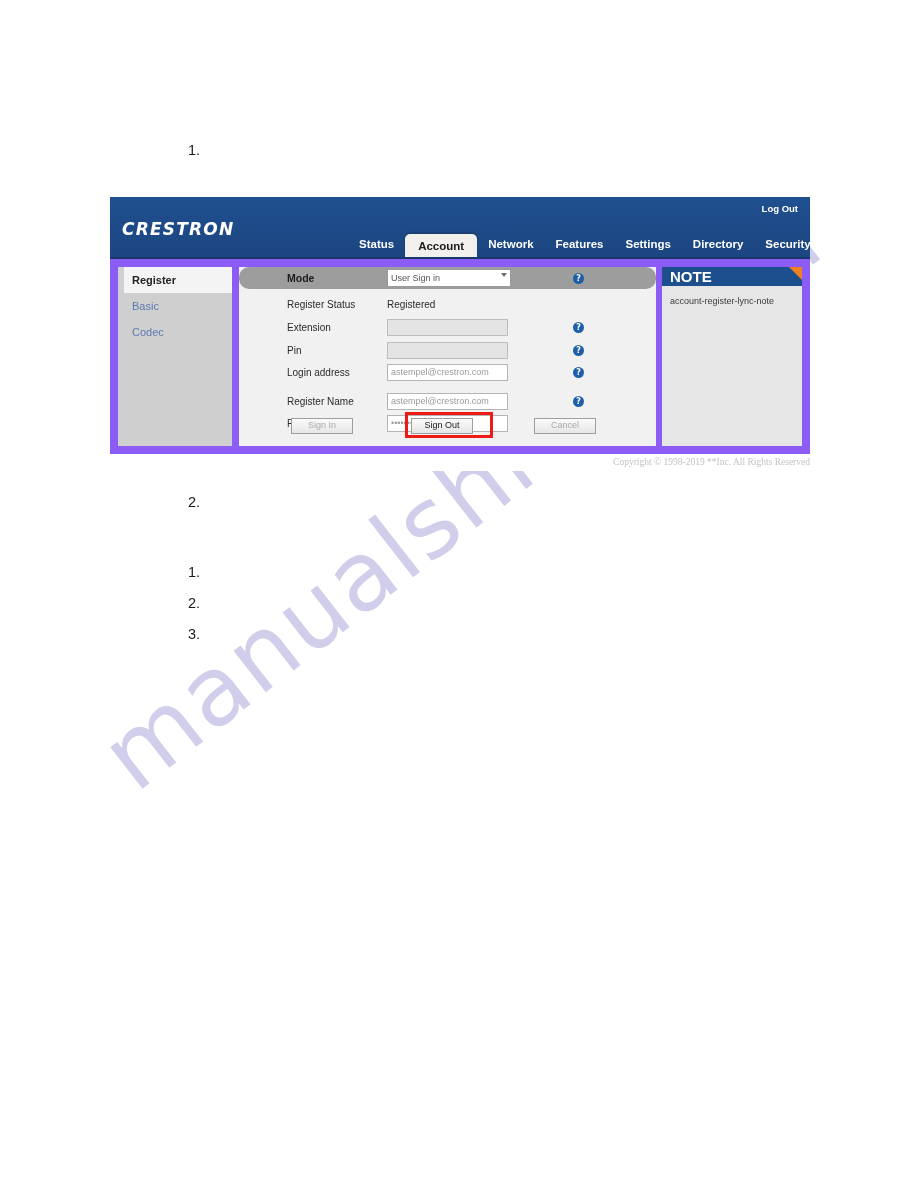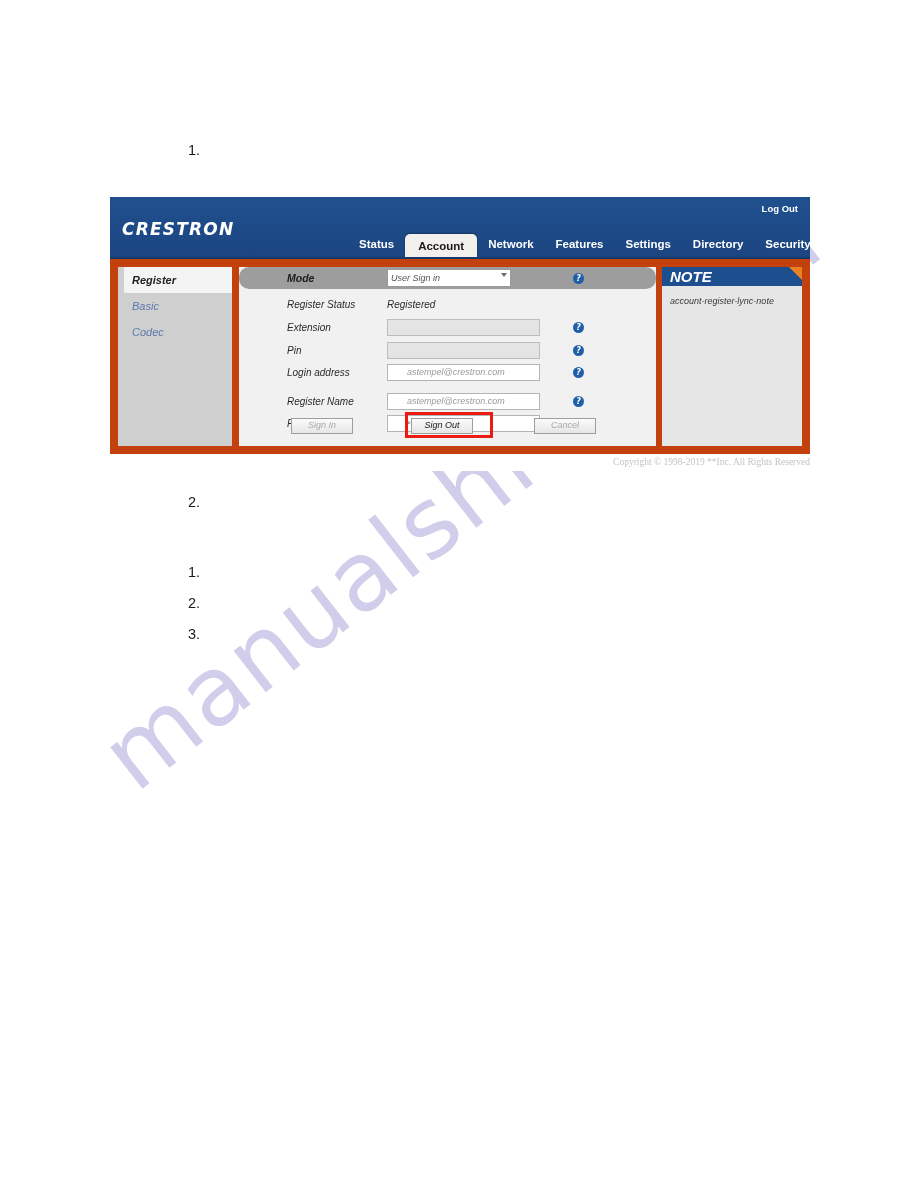--- a/index.html
+++ b/index.html
@@ -83,23 +83,22 @@
     padding:6px 13px 7px 13px;
     margin-bottom:0;
     box-shadow:0 -1px 2px rgba(0,0,0,.25);
     text-align:right;
   }
 
   
   .uibody{
     position:relative;
     width:700px;height:195px;
-    background:#c2410c;
+    background:#8b5cf6;
     display:flex;
-    font-style:italic;
   }
 
   
   .leftnav{
     width:114px;min-width:114px;
     background:#cfcfcf;
     margin:8px 0 8px 8px;
     position:relative;
   }
   .nav-item{
@@ -144,21 +143,21 @@
     width:148px;padding-left:48px;
     font-size:10px;color:#2a2a2a;
     box-sizing:border-box;
   }
   .val-static{font-size:10px;color:#2a2a2a;}
   .inp{
     width:113px;height:13px;
     border:1px solid #b4b4b4;
     background:#ffffff;
     font-size:9px;color:#9a9a9a;
-    padding:1px 19px;
+    padding:1px 3px;
     box-sizing:content-box;
     line-height:13px;
     font-family:"Liberation Sans", sans-serif;
   }
   .inp.disabled{background:#e4e4e4;border-color:#bdbdbd;}
   .sel{
     width:105px;height:14px;
     border:1px solid #9a9a9a;background:#ffffff;
     font-size:9px;color:#555;
     padding:1px 14px 1px 3px;

